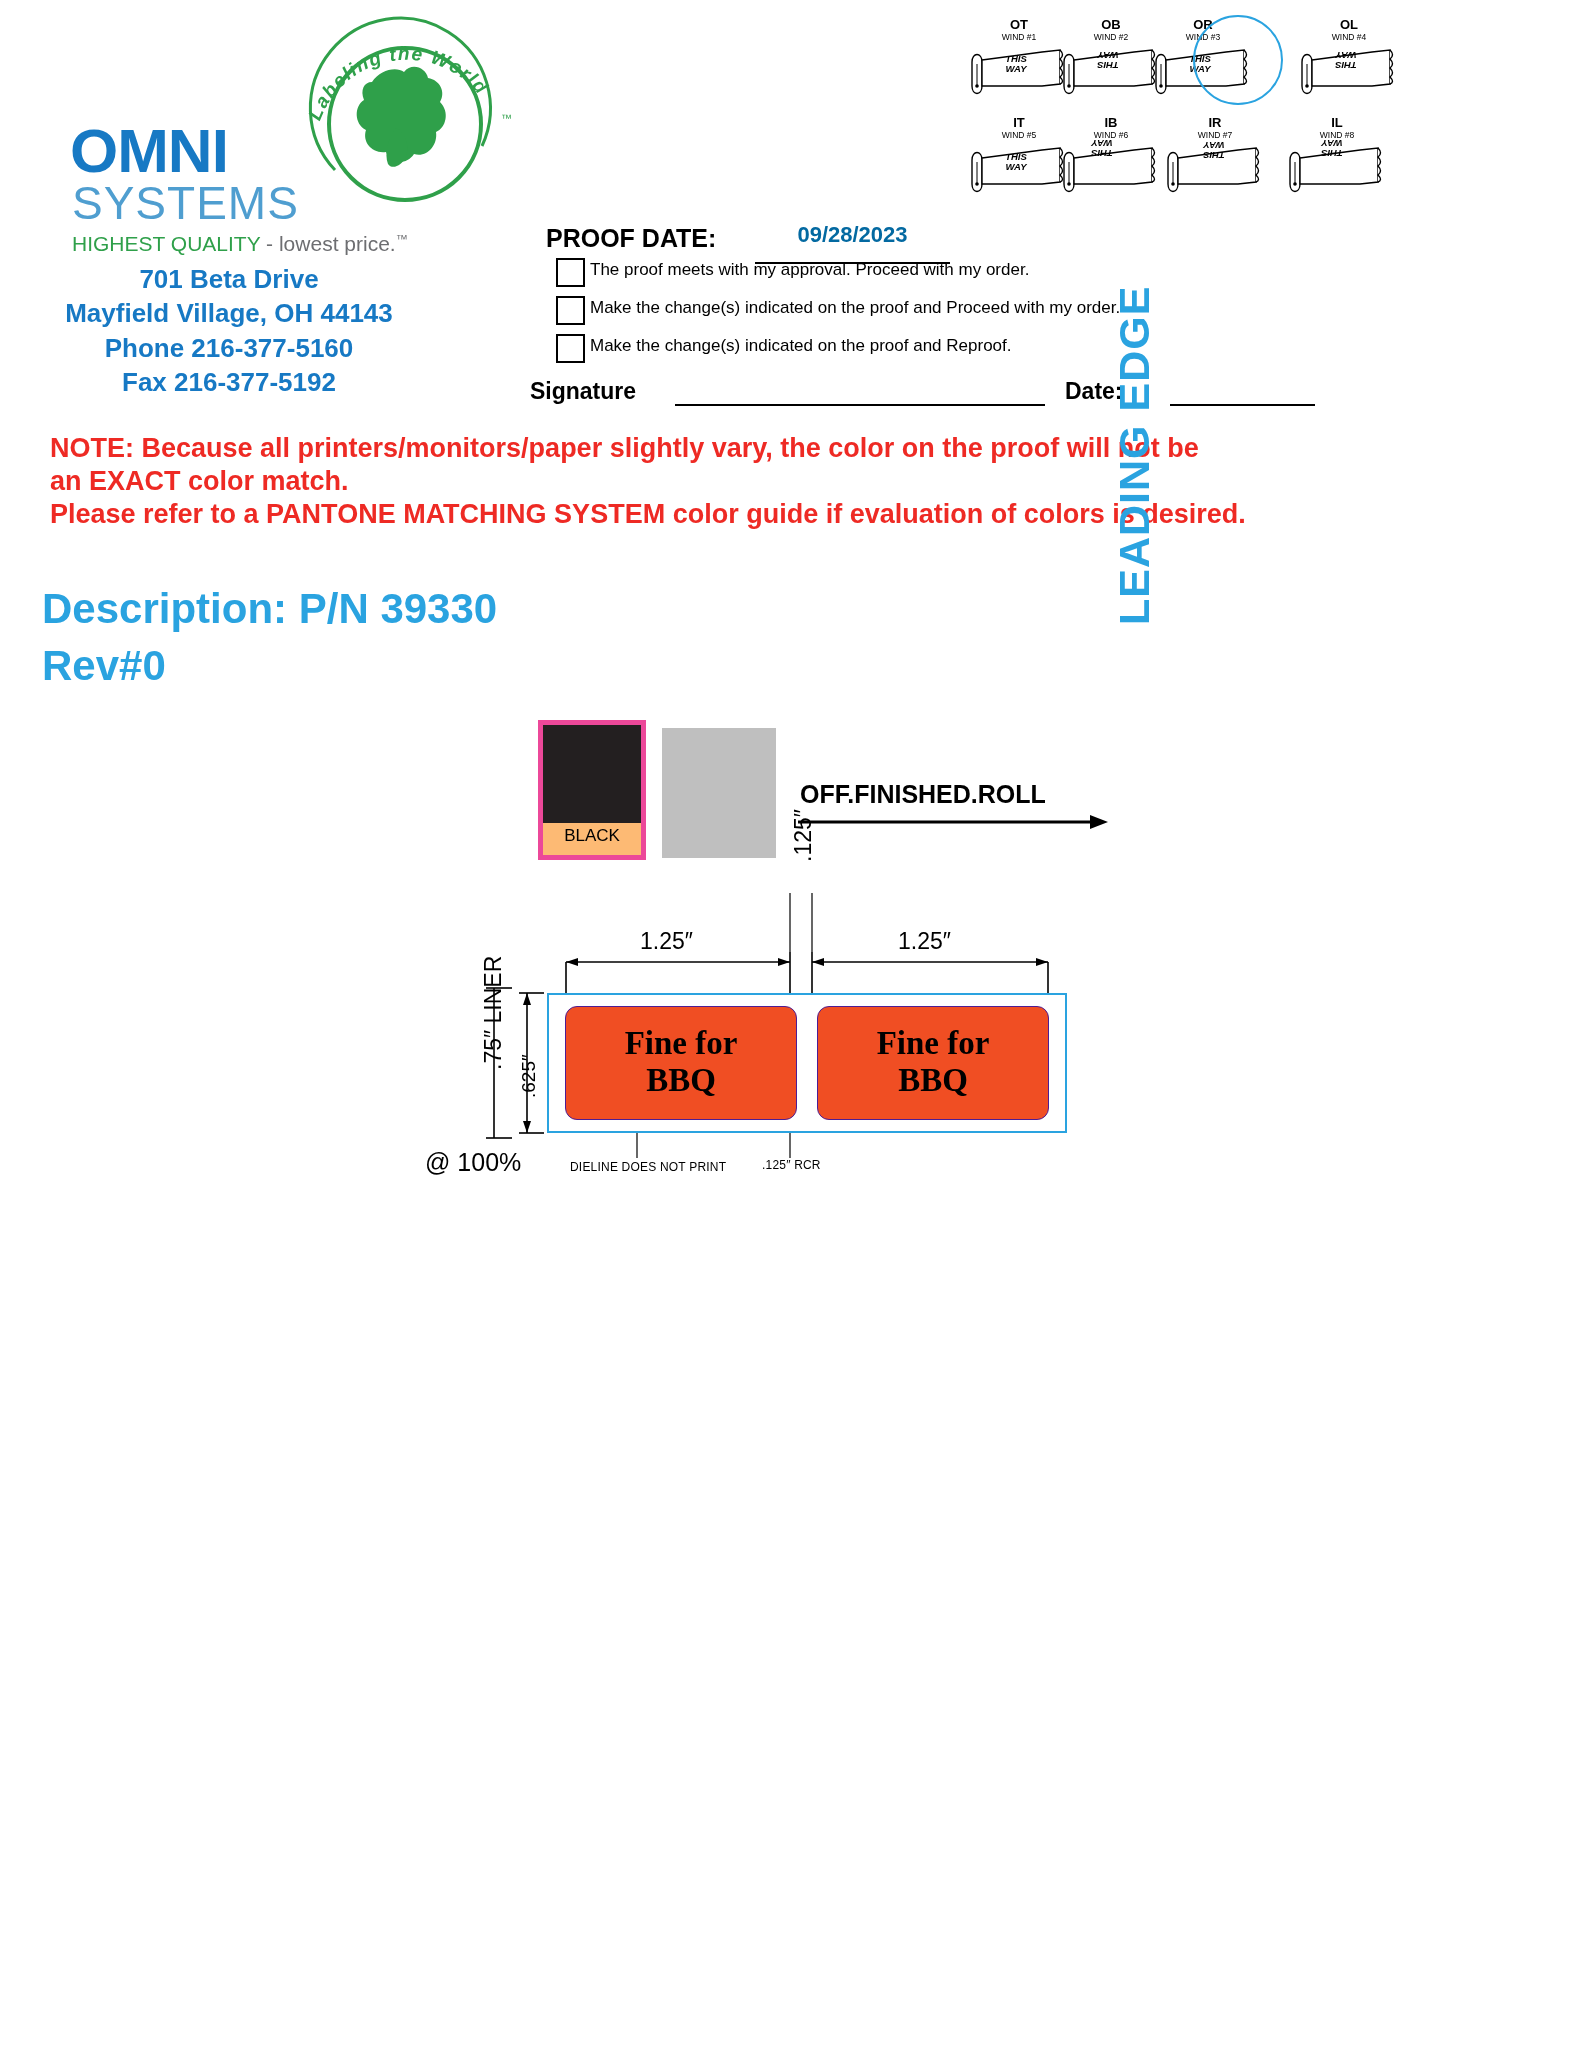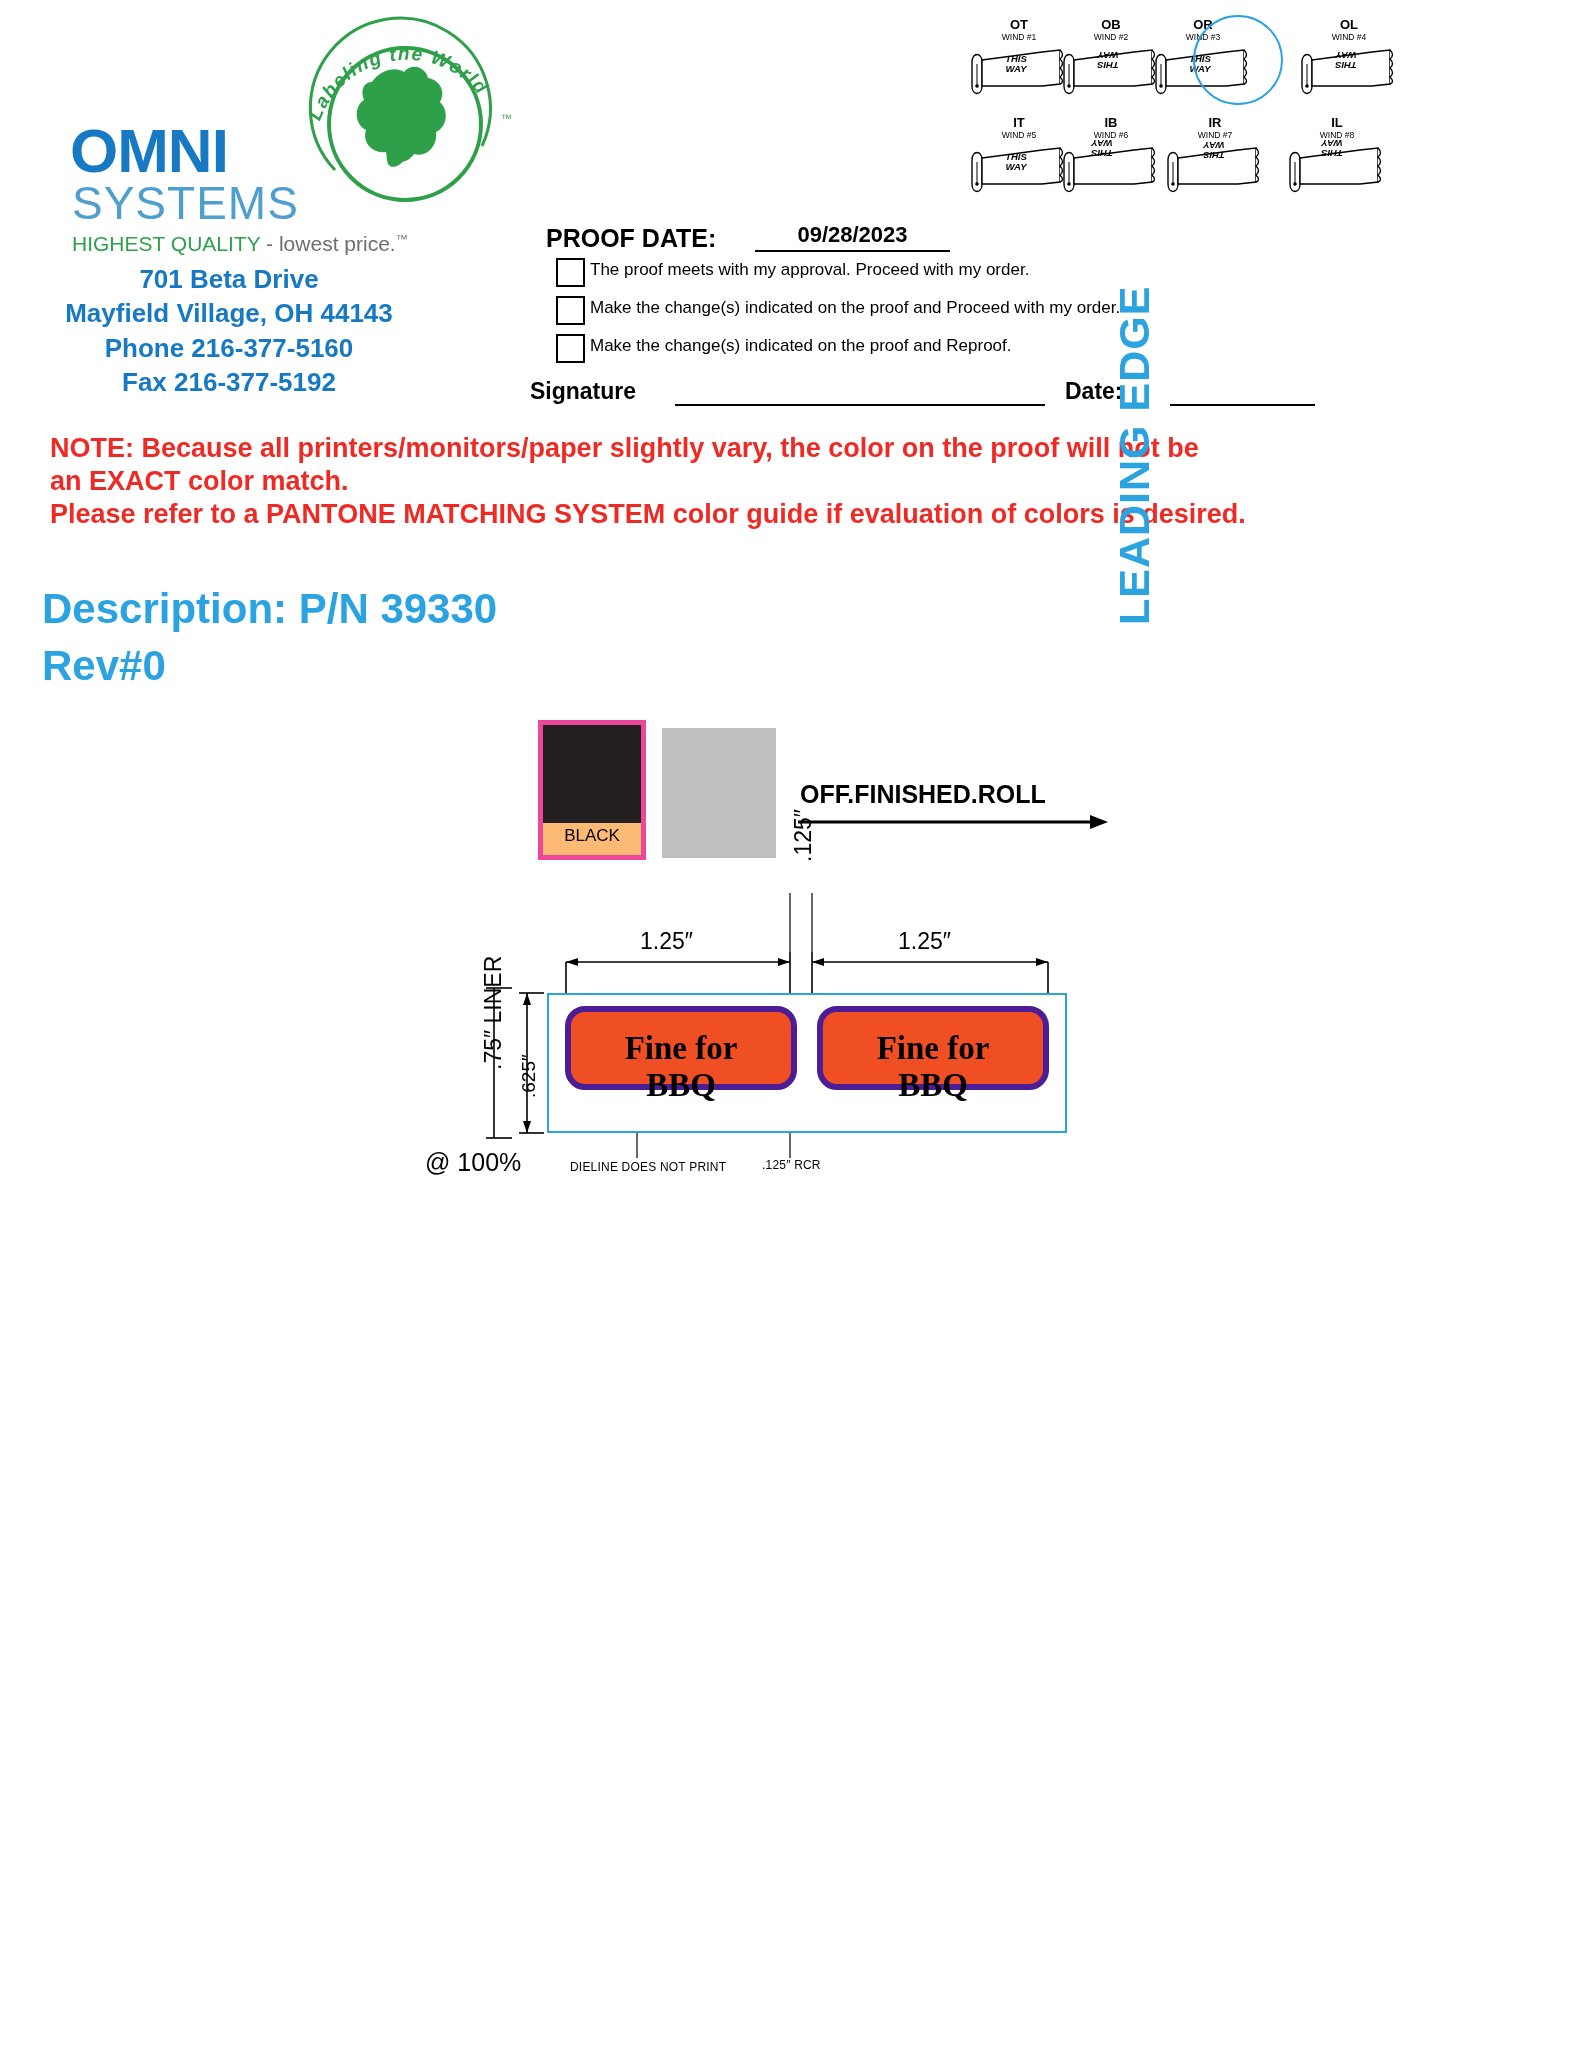--- a/index.html
+++ b/index.html
@@ -163,23 +163,23 @@
     font-weight: bold;
     color: #000;
   }
   #proof-date-value {
     position: absolute;
     left: 225px; top: 0px;
     width: 195px;
     text-align: center;
     font-size: 22px;
     font-weight: bold;
-    color: #000000;
+    color: #0369a1;
     border-bottom: 2px solid #000;
-    padding-bottom: 2px;
+    padding-bottom: 14px;
   }
   .check-row {
     position: relative;
     height: 38px;
     padding-left: 60px;
     font-size: 17px;
     color: #000;
     line-height: 28px;
   }
   .check-box {
@@ -318,24 +318,24 @@
     width: 520px;
     height: 140px;
     border: 2px solid #2aa3e0;
     box-sizing: border-box;
     background: #fff;
   }
   .label-chip {
     position: absolute;
     top: 11px;
     width: 232px;
-    height: 84px;
+    height: 114px;
     background: #f04e23;
-    border: 6px solid #4c1d95;
-    border-radius: 20px;
+    border: 1px solid #4c1d95;
+    border-radius: 12px;
     box-sizing: border-box;
   }
   .label-chip .chip-text {
     position: absolute;
     left: 0;
     top: 18px;
     width: 100%;
     text-align: center;
     font-size: 33px;
     font-weight: bold;

